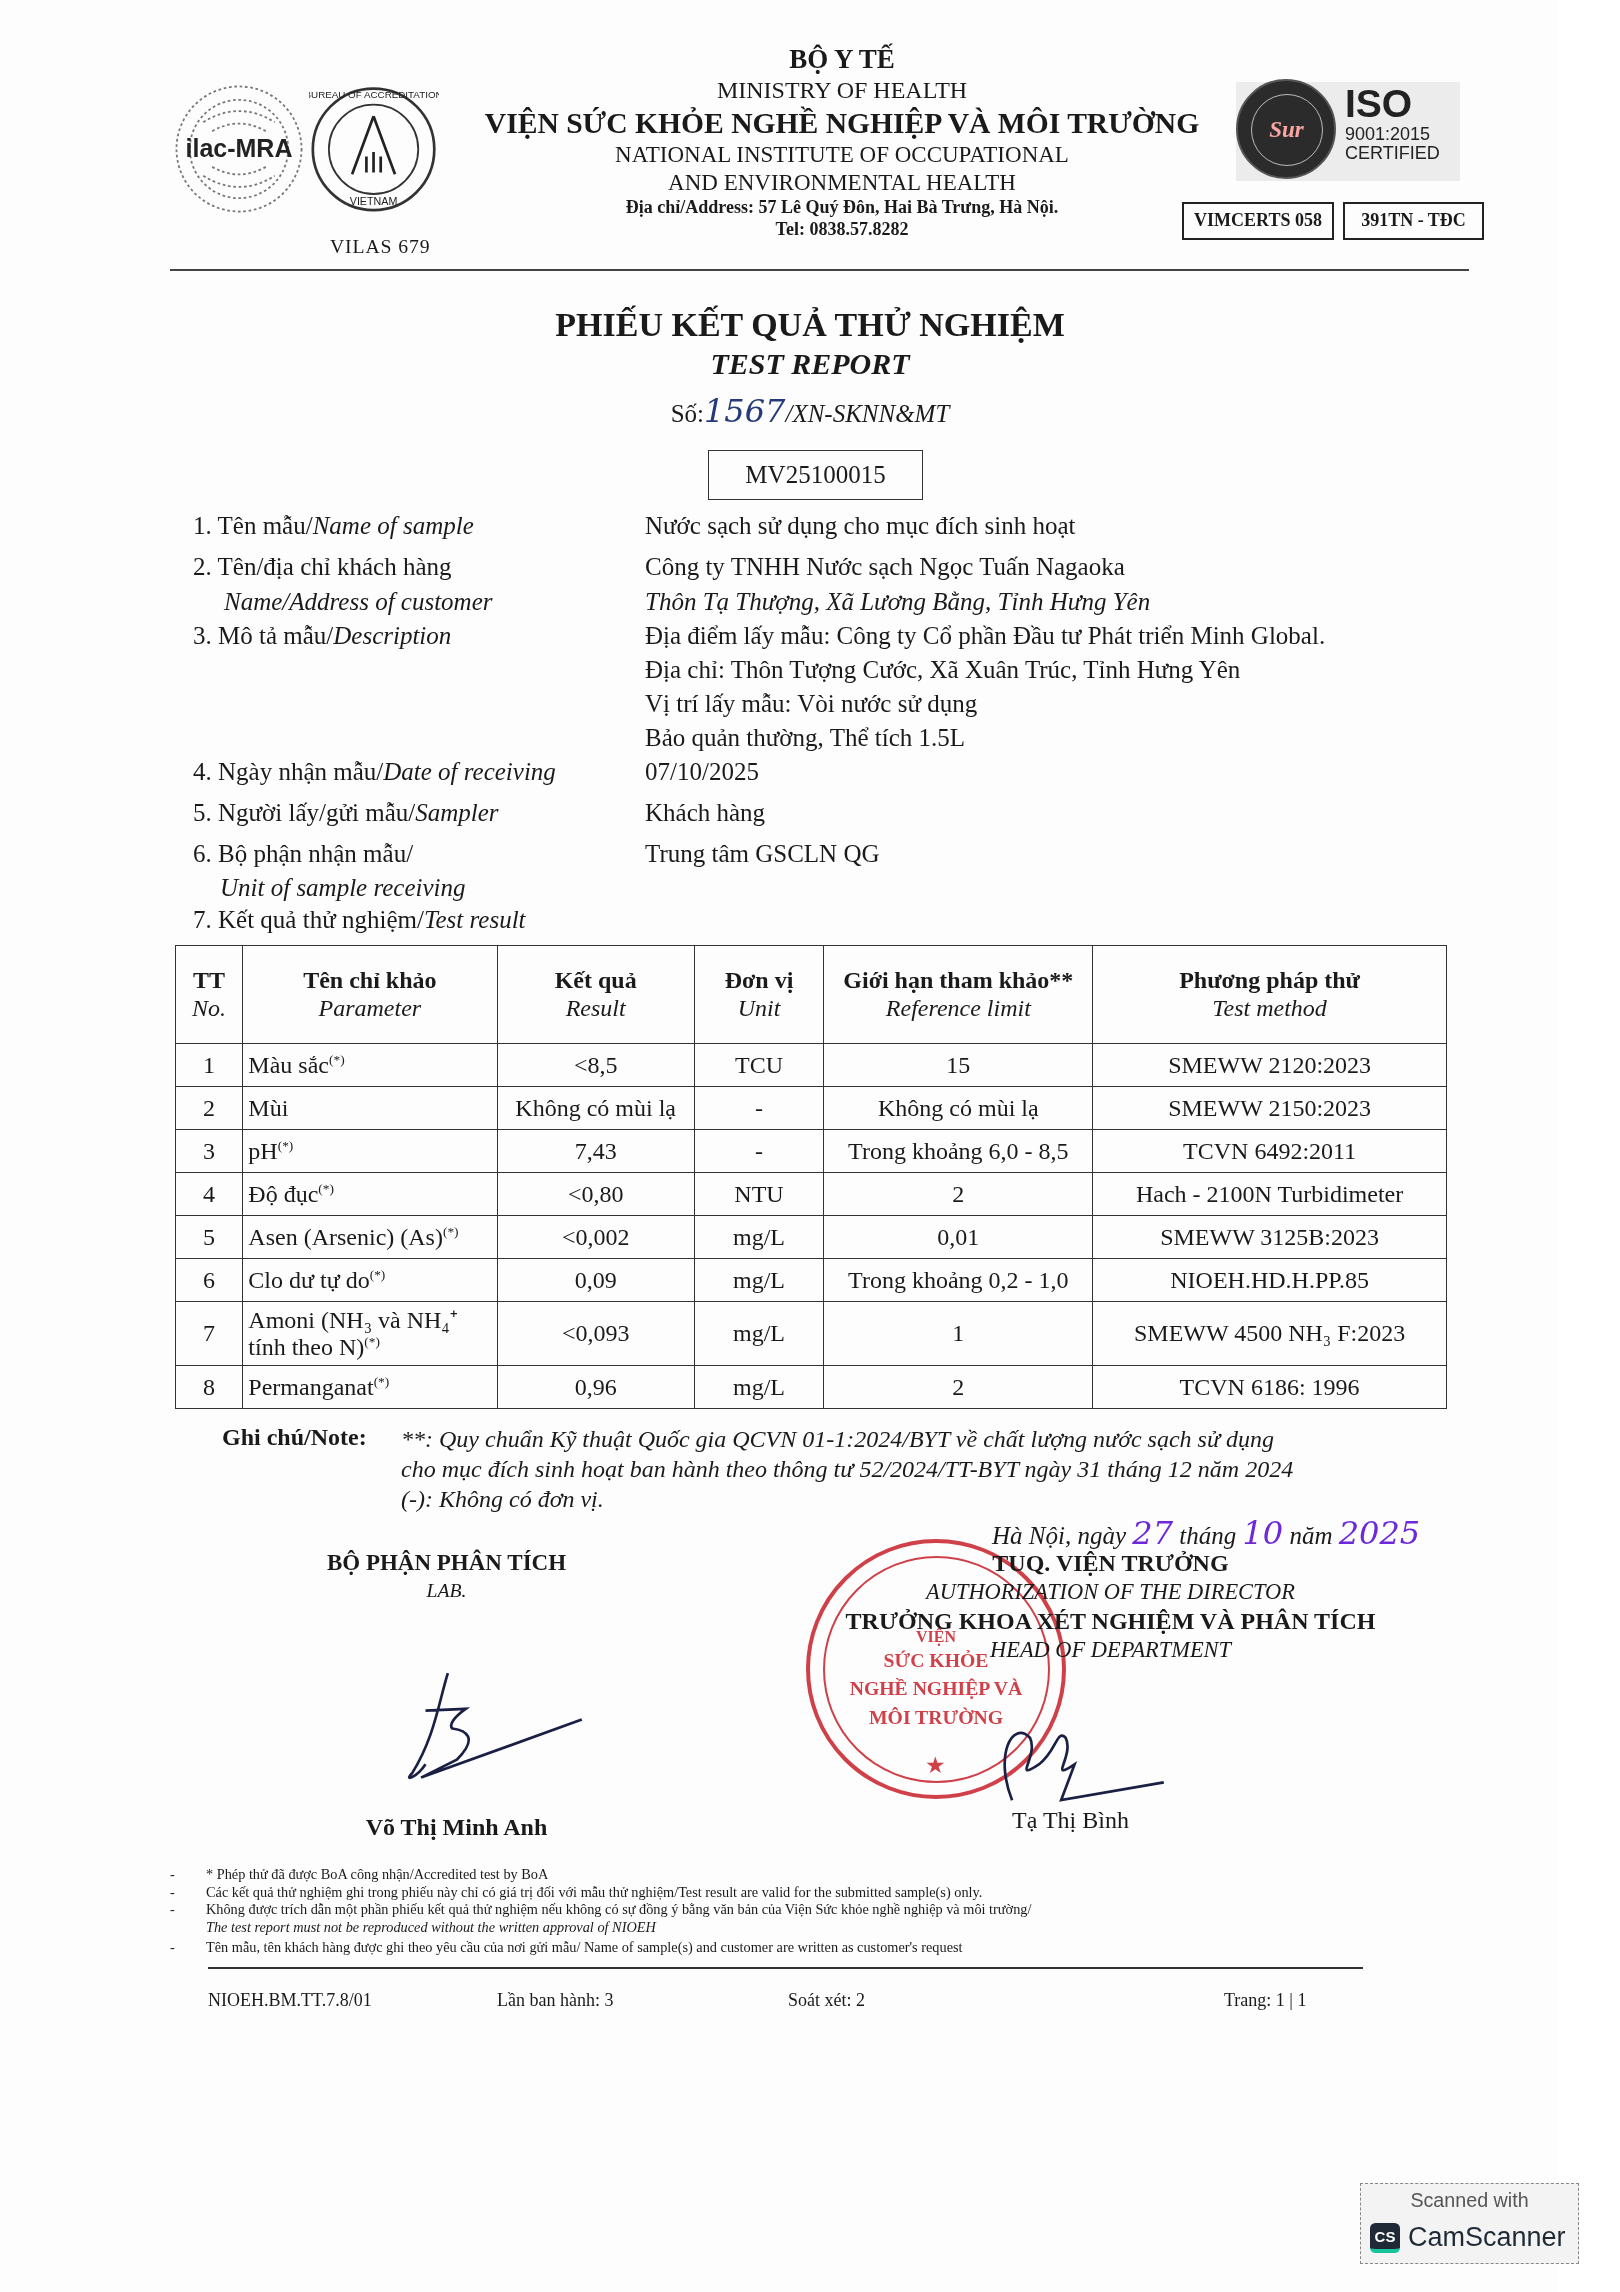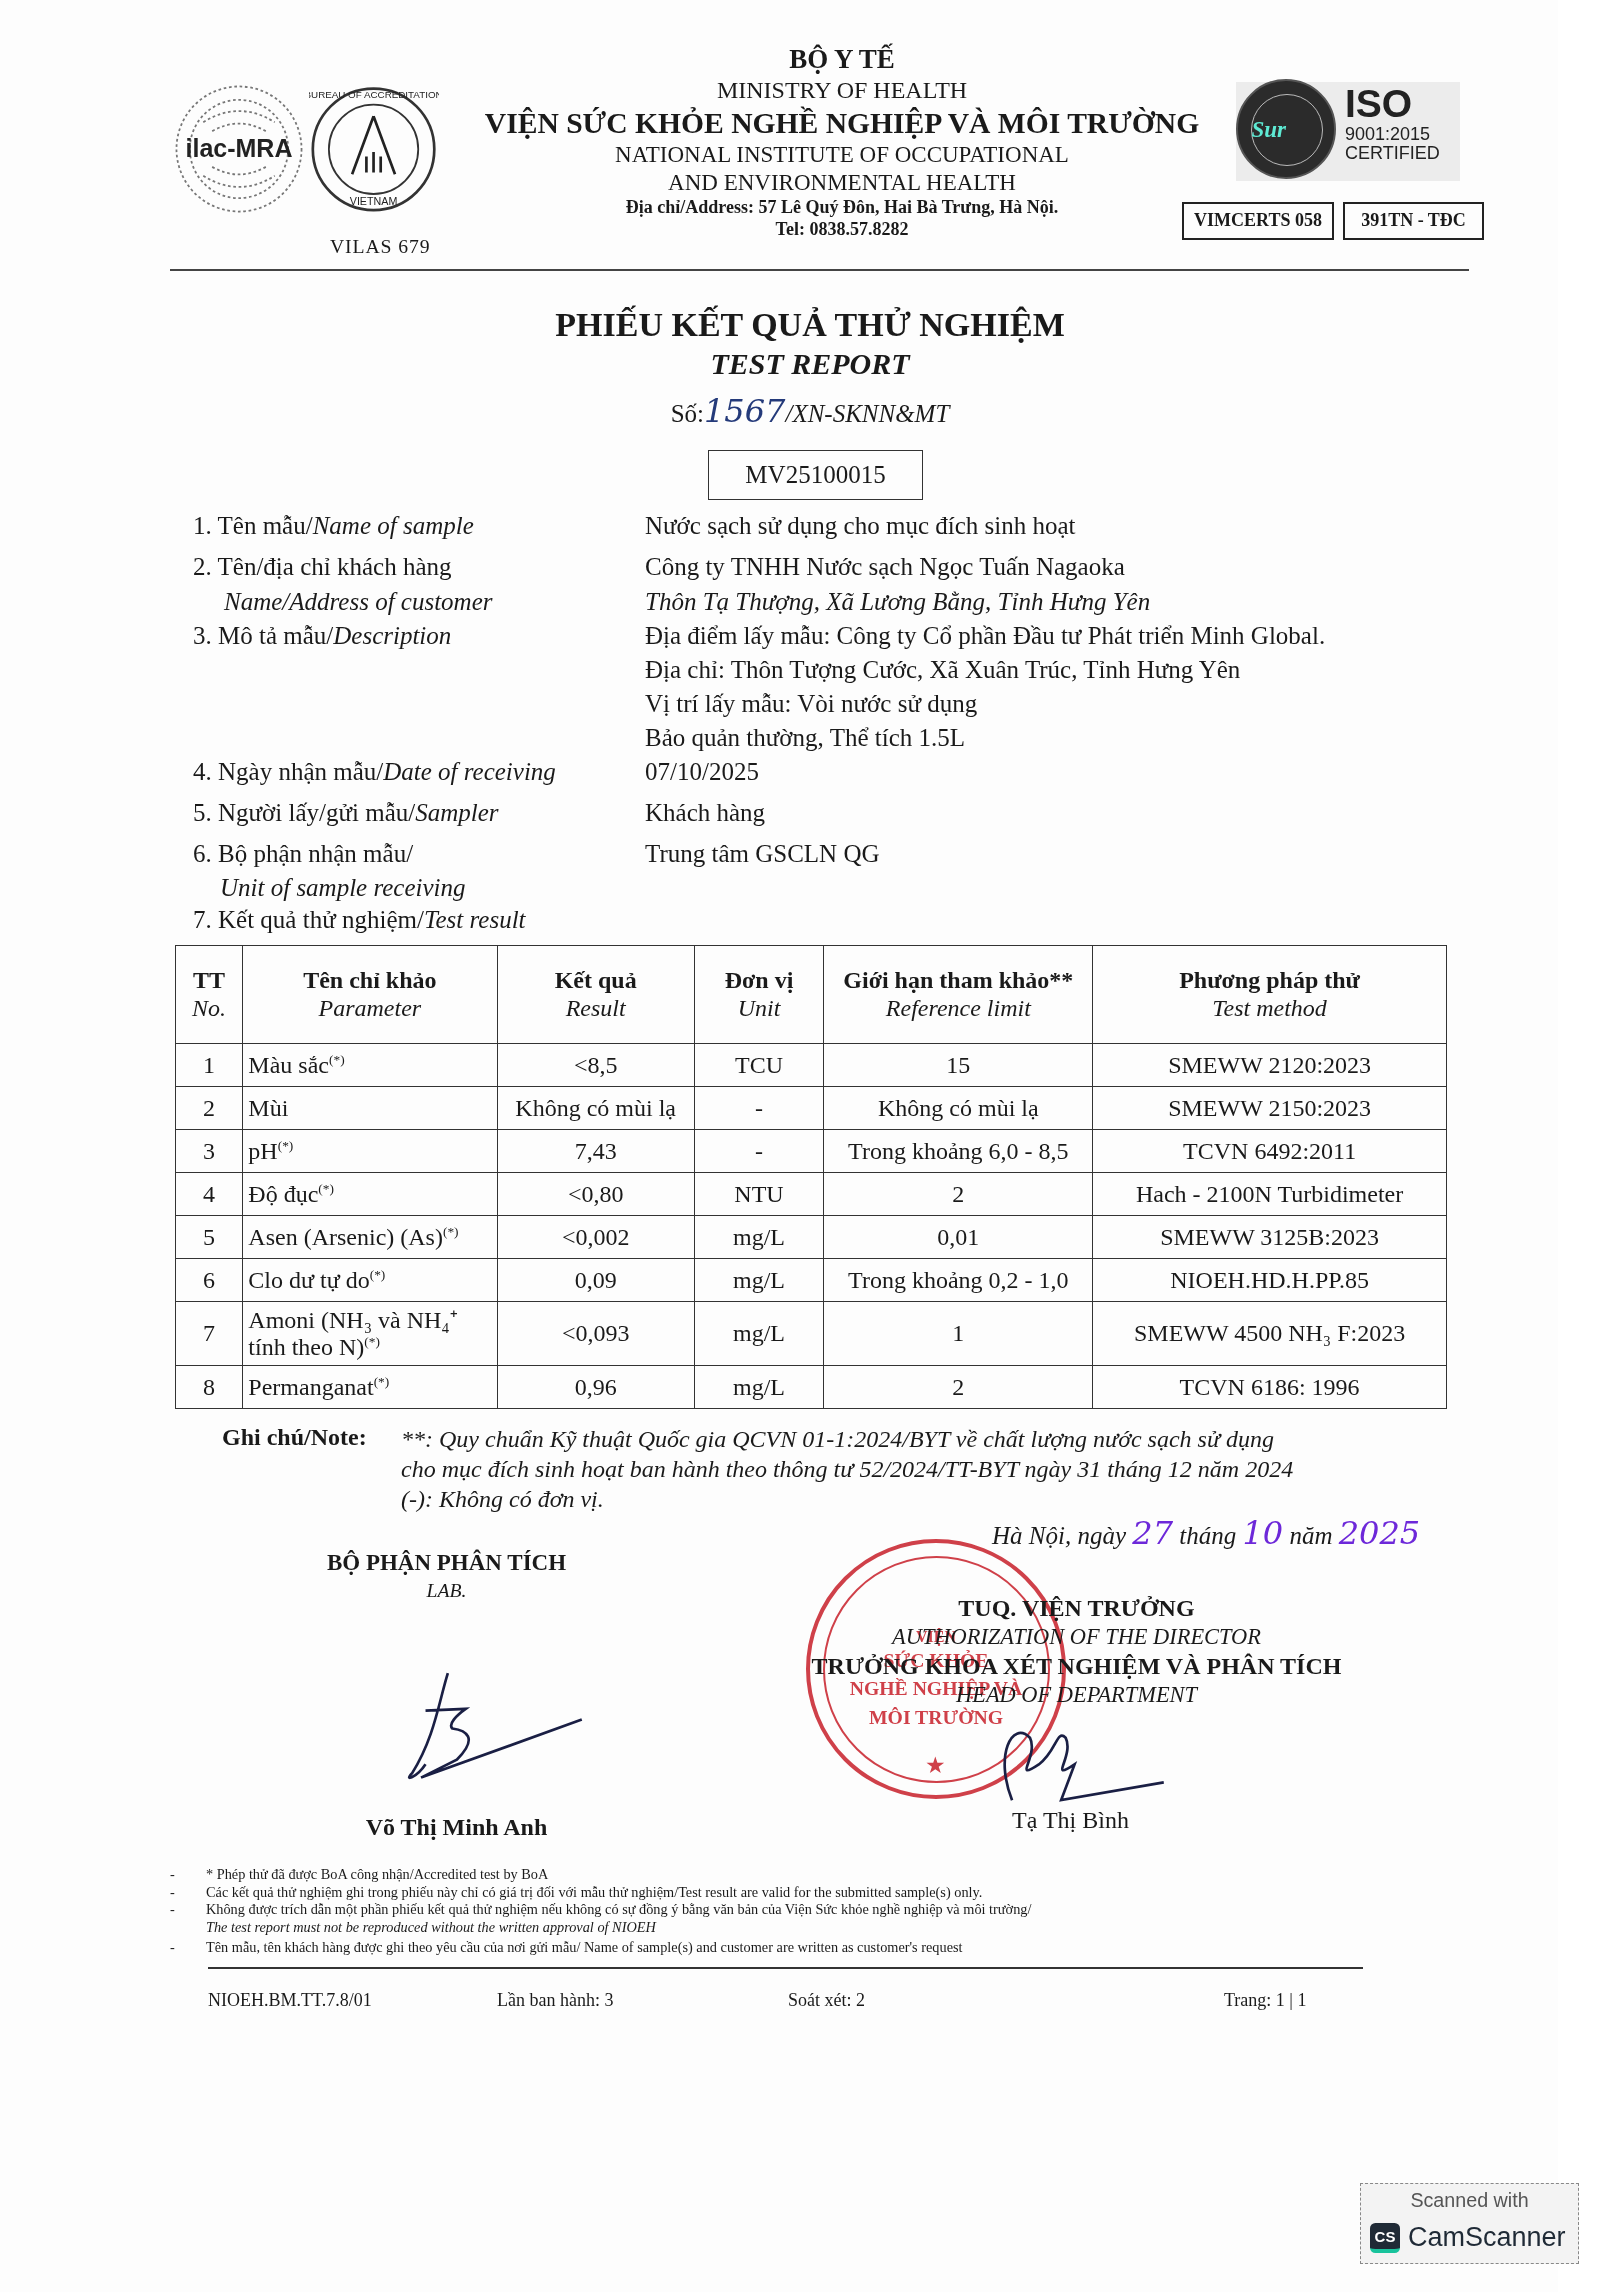--- a/index.html
+++ b/index.html
@@ -13,21 +13,21 @@
   .vilas { left: 330px; top: 235px; font-size: 19.7px; letter-spacing: 0.9px; }
   .hdr-center { left: 430px; top: 43px; width: 824px; text-align: center; line-height: 1.22; }
   .hdr-ministry-vn { font-size: 27px; font-weight: bold; }
   .hdr-ministry-en { font-size: 24px; }
   .hdr-inst-vn { font-size: 29.6px; font-weight: bold; }
   .hdr-inst-en { font-size: 23px; }
   .hdr-addr { font-size: 18px; font-weight: bold; }
   .hdr-tel { font-size: 18px; font-weight: bold; }
   .iso-block { left: 1236px; top: 82px; width: 224px; height: 99px; background: #ececec; }
   .iso-seal { left: 1236px; top: 79px; width: 100px; height: 100px; border-radius: 50%; background: #2b2b2b; border: 2.7px solid #555; box-sizing: border-box; }
-  .iso-seal .inner { position: absolute; left: 12.5px; top: 12.5px; width: 70px; height: 70px; border-radius: 50%; border: 1.8px solid #bbb; color: #5eead4; font-size: 23px; font-style: italic; font-weight: bold; text-align: left; line-height: 70px; }
+  .iso-seal .inner { position: absolute; left: 12.5px; top: 12.5px; width: 70px; height: 70px; border-radius: 50%; border: 1.8px solid #bbb; color: #fca5a5; font-size: 23px; font-style: italic; font-weight: bold; text-align: center; line-height: 70px; }
   .iso-text { left: 1345px; top: 84px; font-family: "Liberation Sans", sans-serif; color: #222; line-height: 1.05; }
   .iso-text .big { font-size: 39px; font-weight: bold; }
   .iso-text .small { font-size: 18px; }
   .cert-box { top: 202px; height: 38px; border: 2.7px solid #222; box-sizing: border-box; font-size: 18px; font-weight: bold; text-align: center; line-height: 32px; }
   .hdr-rule { left: 170px; top: 269px; width: 1299px; height: 1.8px; background: #444; }
 
   
   .title-vn { left: 0; top: 306px; width: 1620px; text-align: center; font-size: 34px; font-weight: bold; }
   .title-en { left: 0; top: 347px; width: 1620px; text-align: center; font-size: 30px; font-weight: bold; font-style: italic; }
   .report-no { left: 0; top: 392px; width: 1620px; text-align: center; font-size: 25px; }
@@ -51,21 +51,21 @@
   .tbl tr.tall td { height: 63px; }
   sup { font-size: 13.4px; }
 
   
   .note-lbl { left: 222px; top: 1424px; font-size: 24px; font-weight: bold; }
   .note-body { left: 401px; top: 1424px; width: 1057px; font-size: 24px; font-style: italic; line-height: 1.25; }
 
   
   .place-date { left: 992px; top: 1514px; font-size: 25px; font-style: italic; }
   .place-date .hand { font-family: "DejaVu Serif", serif; font-size: 32px; color: #6d28d9; }
-  .sig-right { left: 736px; top: 1548px; width: 681px; text-align: center; line-height: 1.25; margin-top: 45px; }
+  .sig-right { left: 770px; top: 1548px; width: 681px; text-align: center; line-height: 1.25; }
   .sig-right .b { font-size: 24px; font-weight: bold; }
   .sig-right .i { font-size: 22.4px; font-style: italic; }
   .sig-left { left: 312px; top: 1548px; width: 269px; text-align: center; line-height: 1.3; }
   .sig-left .b { font-size: 23px; font-weight: bold; }
   .sig-left .i { font-size: 19.7px; font-style: italic; }
   .name-left { left: 322px; top: 1814px; width: 269px; text-align: center; font-size: 24px; font-weight: bold; }
   .name-right { left: 1012px; top: 1807px; font-size: 24px; font-weight: normal; }
   .stamp { left: 806px; top: 1539px; width: 260px; height: 260px; border-radius: 50%; border: 4.5px solid #c8202a; box-sizing: border-box; opacity: .85; }
   .stamp .ring { position: absolute; left: 12.5px; top: 12.5px; right: 12.5px; bottom: 12.5px; border-radius: 50%; border: 2.7px solid #c8202a; }
   .stamp .txt { position: absolute; left: 0; width: 100%; text-align: center; color: #c8202a; font-weight: bold; font-size: 19.7px; }

